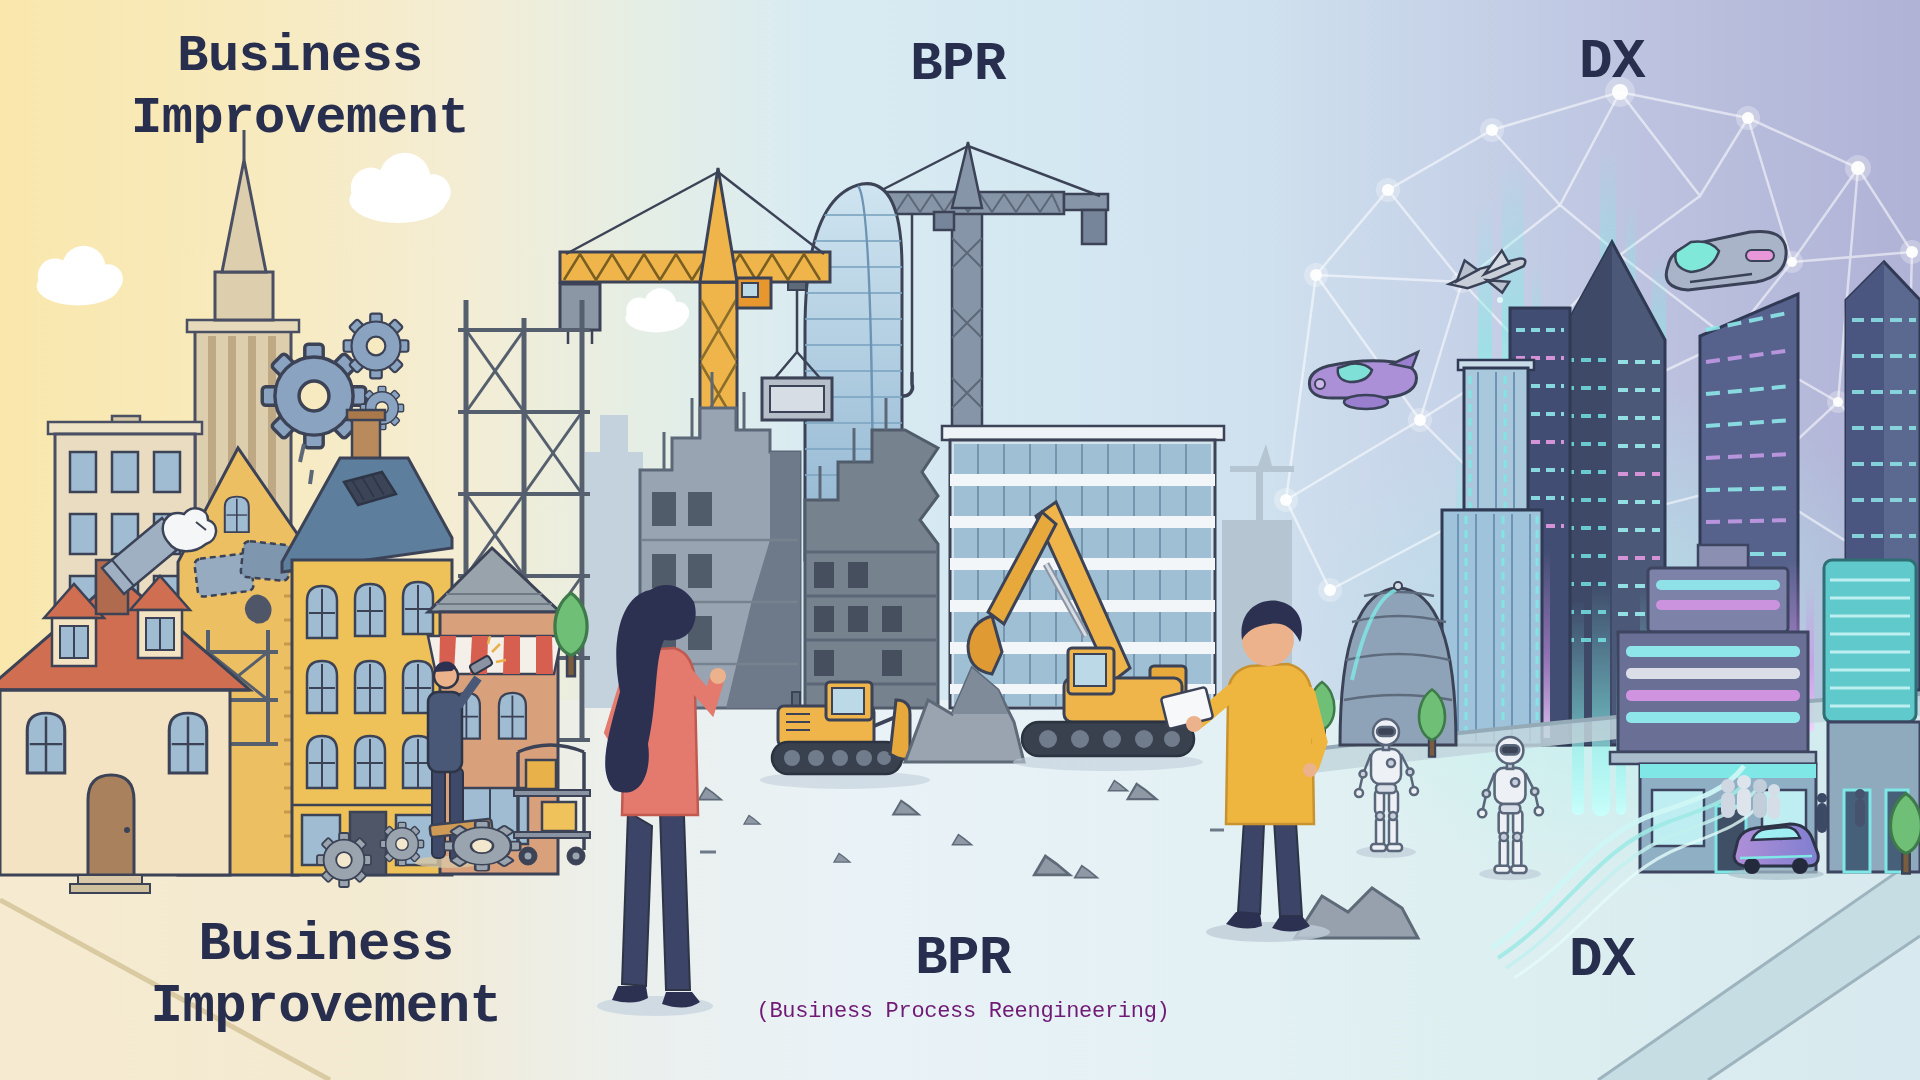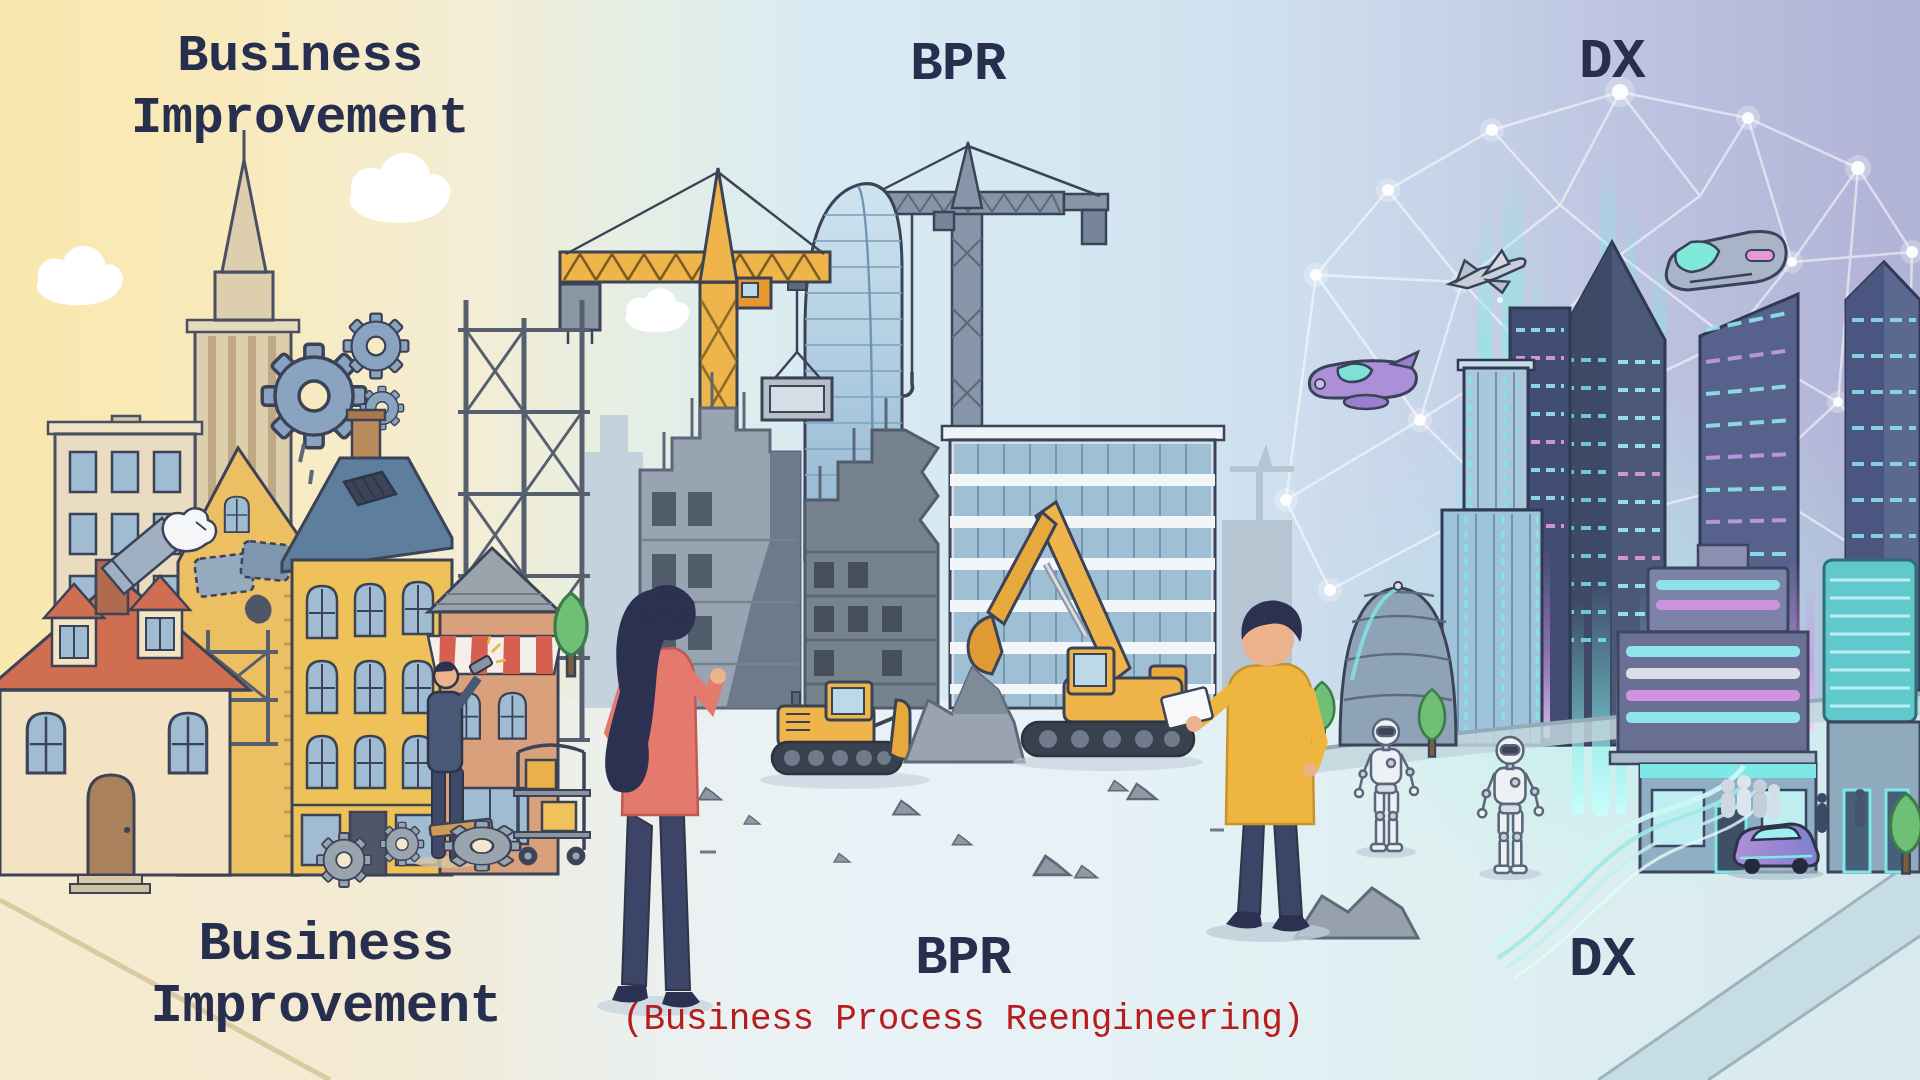--- a/index.html
+++ b/index.html
@@ -8,22 +8,22 @@
   .canvas svg.scene{position:absolute;inset:0;display:block;}
   .label{position:absolute;transform:translateX(-50%);text-align:center;color:#272e4e;
          font-weight:700;white-space:nowrap;letter-spacing:-.5px;}
   .label .ln{display:block;}
   .t-left{left:300px;top:26px;font-size:52px;line-height:62px;}
   .t-bpr {left:958px;top:34px;font-size:54px;}
   .t-dx  {left:1612px;top:30px;font-size:56px;}
   .b-left{left:326px;top:914px;font-size:54px;line-height:62px;}
   .b-mid {left:963px;top:928px;font-size:54px;}
   .b-right{left:1602px;top:928px;font-size:56px;}
-  .subtitle{display:block;margin-top:10px;font-size:36px;font-weight:500;
-            letter-spacing:-.3px;color:#b91c1c;}
+  .subtitle{display:block;margin-top:10px;font-size:22px;font-weight:500;
+            letter-spacing:-.3px;color:#701a75;}
 </style>
 </head>
 <body>
 
 <div class="canvas">
 <svg class="scene" viewBox="0 0 1920 1080">
 <defs>
   <linearGradient id="sky" x1="0" y1="0" x2="1" y2="0">
     <stop offset="0" stop-color="#f9e7ac"></stop>
           <stop offset=".12" stop-color="#f8eabc"></stop>

